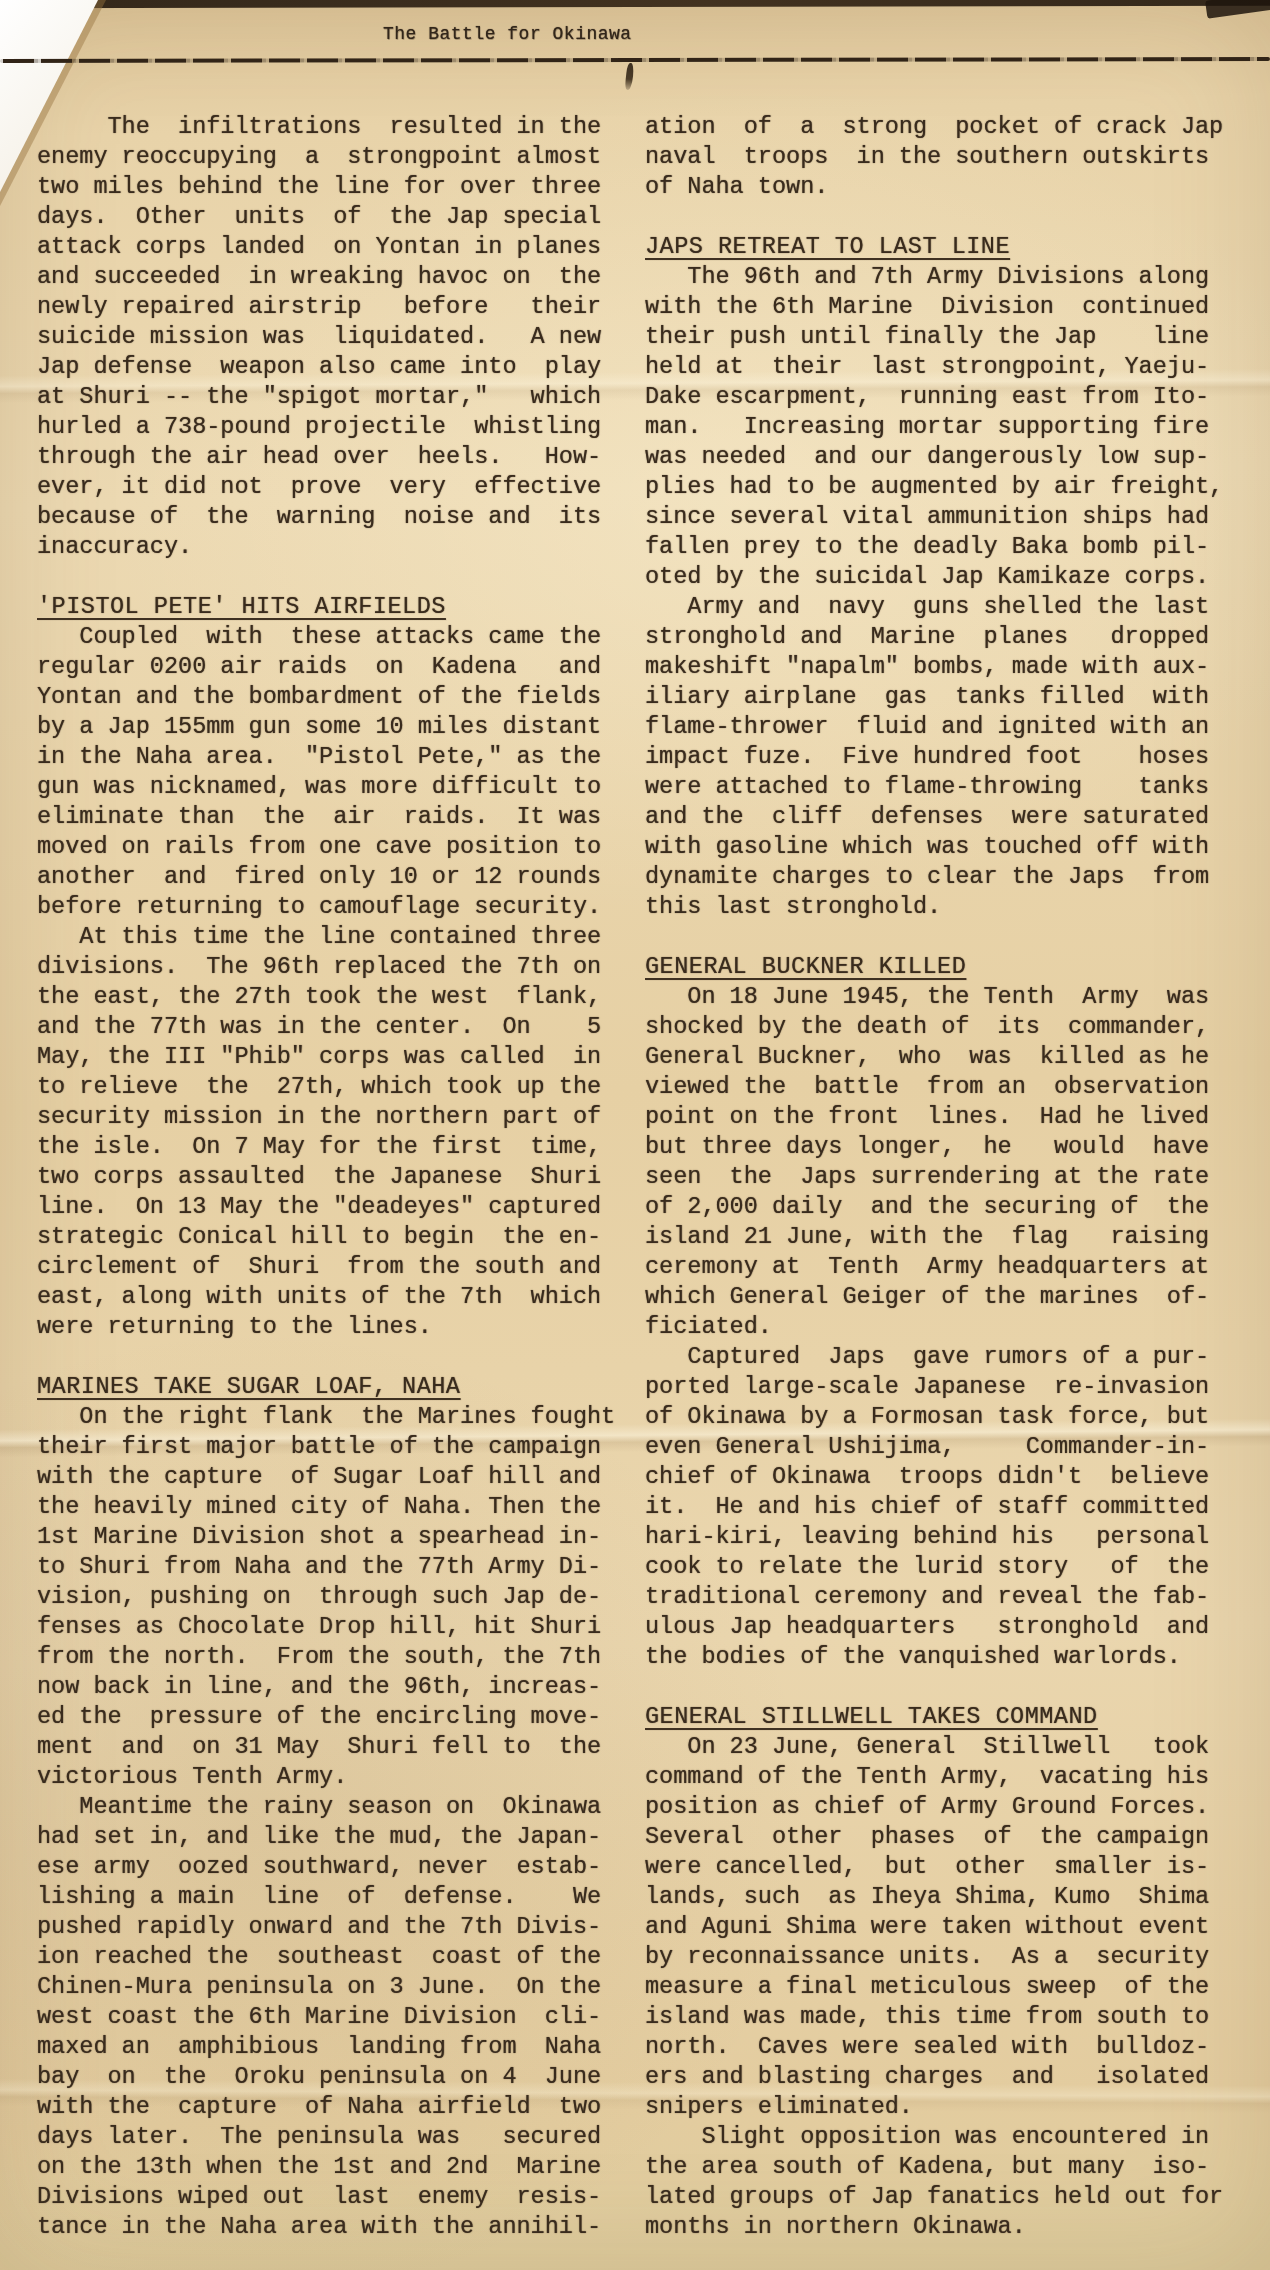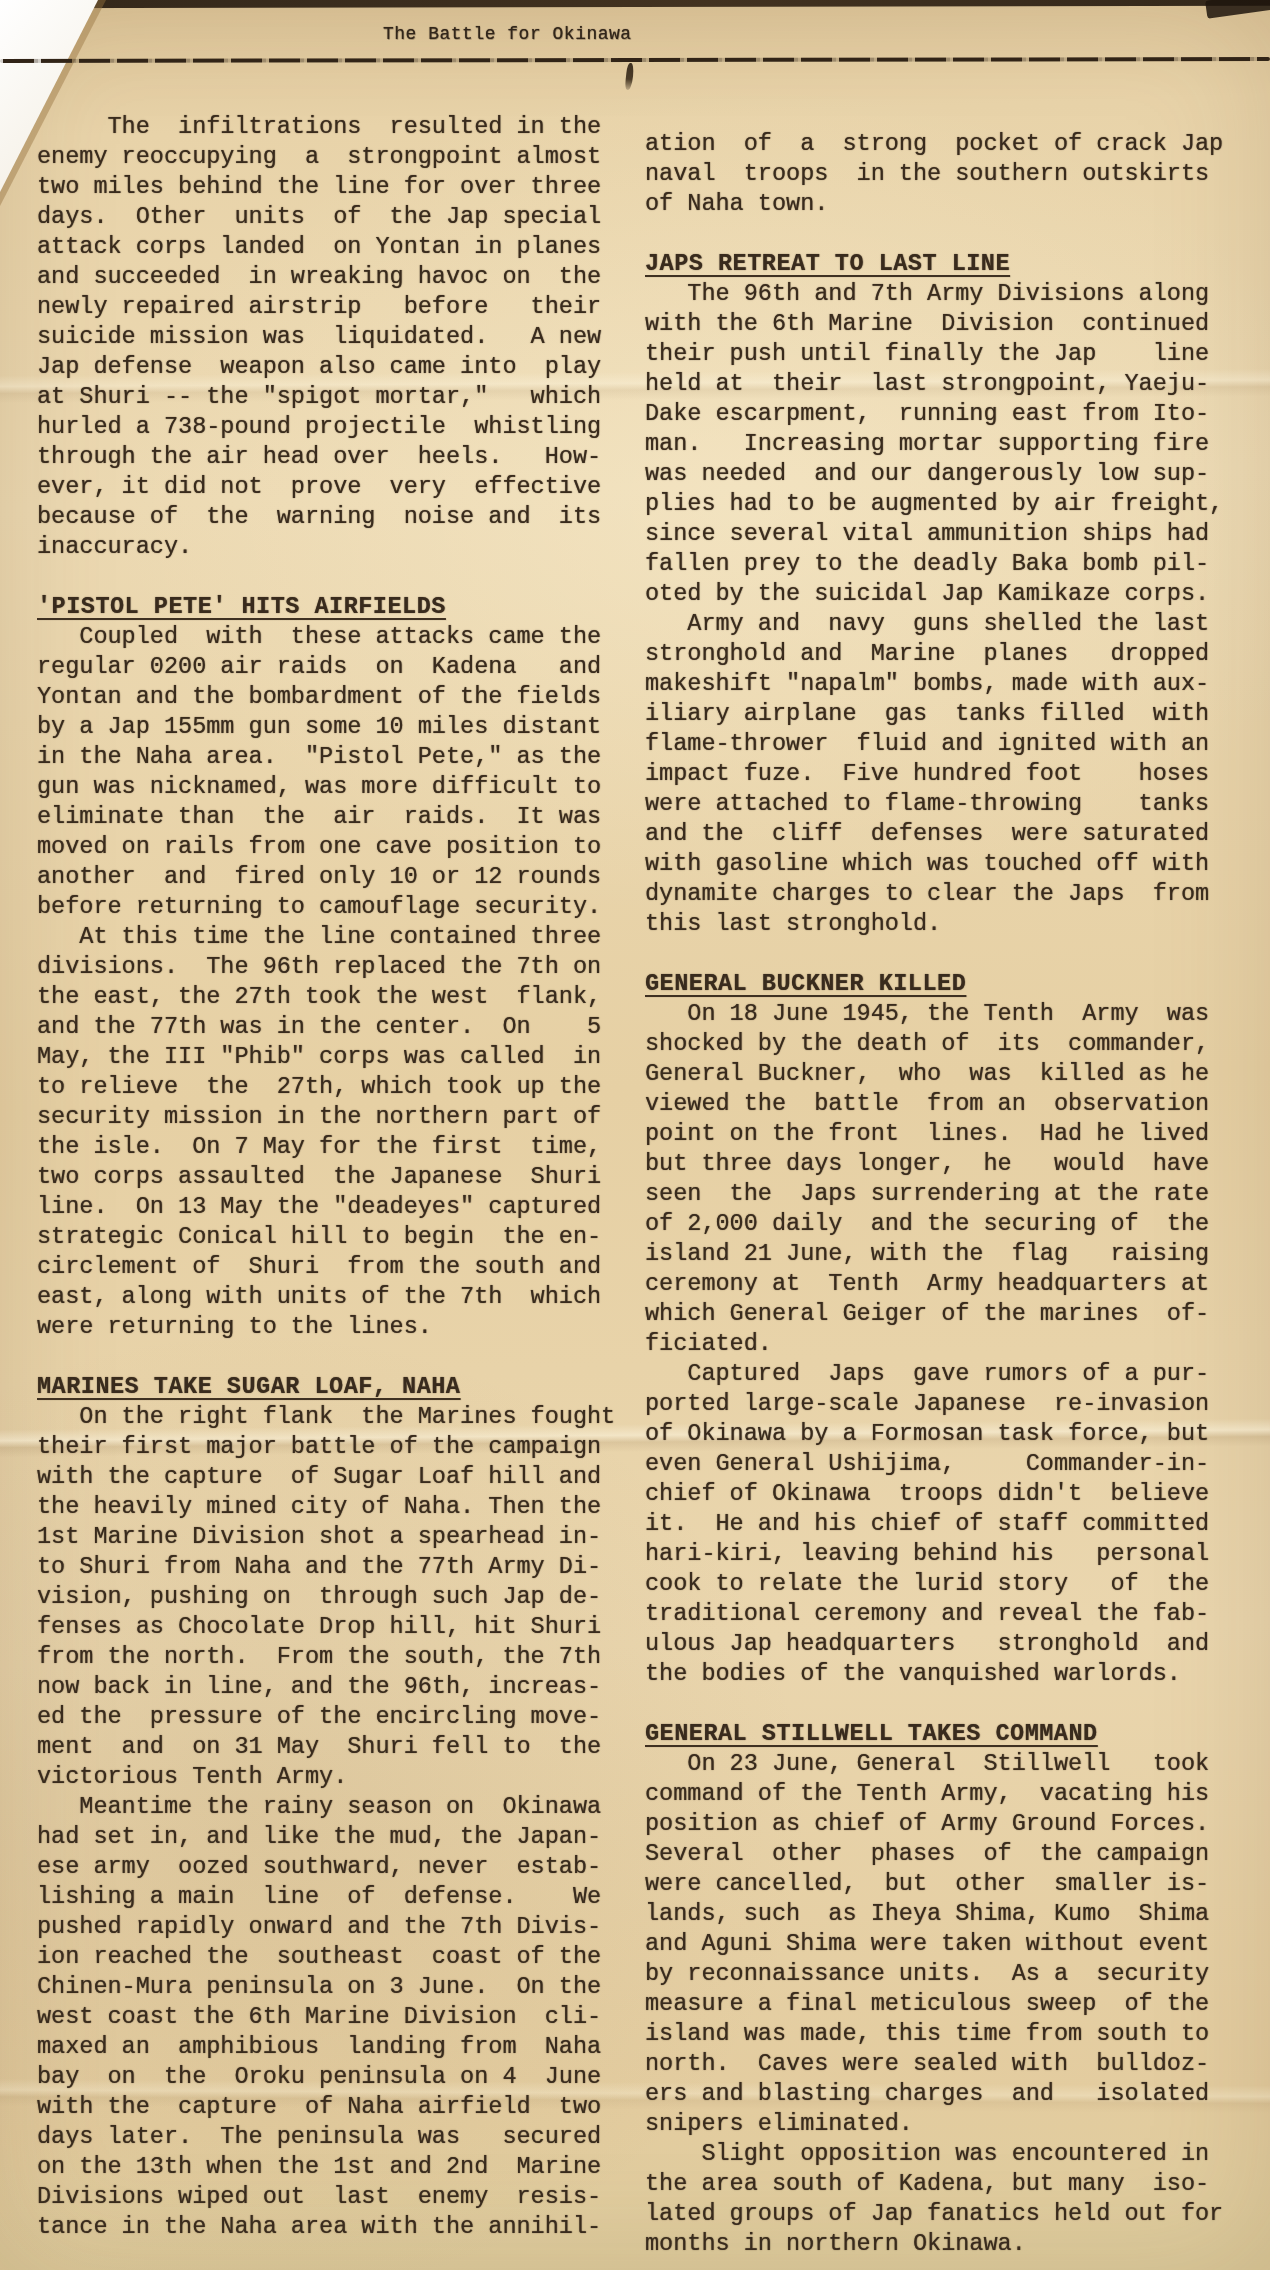--- a/index.html
+++ b/index.html
@@ -75,31 +75,30 @@
   }
   .col {
     position: absolute; top: 112px;
     font-size: 23.5px;
     line-height: 30px;
     color: #392b1d;
     text-shadow: 0 0 1.2px rgba(57,43,29,0.75), 0.7px 0.4px 0 rgba(57,43,29,0.16);
     white-space: pre;
   }
   .col-left  { left: 37px; }
-  .col-right { left: 645px; margin-top: 17px; }
+  .col-right { left: 645px; }
   .line { height: 30px; }
   .heading {
     height: 30px;
     margin-top: 30px;
     text-decoration: underline;
     text-decoration-thickness: 2px;
     text-underline-offset: 5px;
     text-decoration-color: rgba(57,43,29,0.85);
     letter-spacing: 0.5px;
-    font-weight: bold;
   }
 </style>
 </head>
 <body>
 
 <div class="scan">
   <div class="paper"></div>
   <div class="crease crease-1"></div>
   <div class="crease crease-2"></div>
   <div class="crease crease-3"></div>

